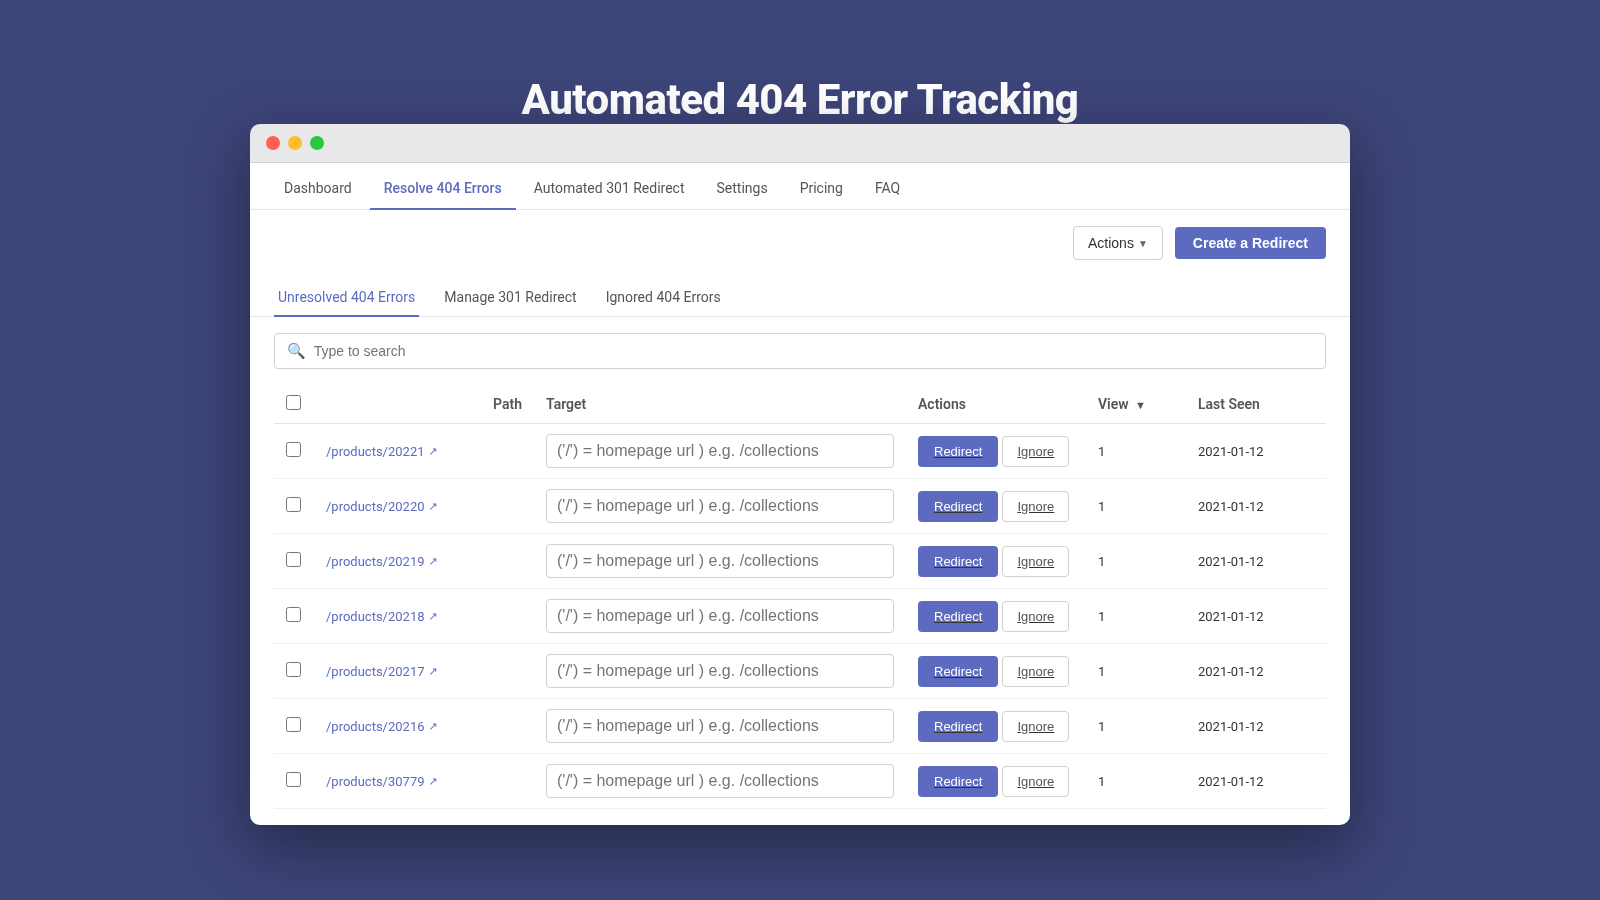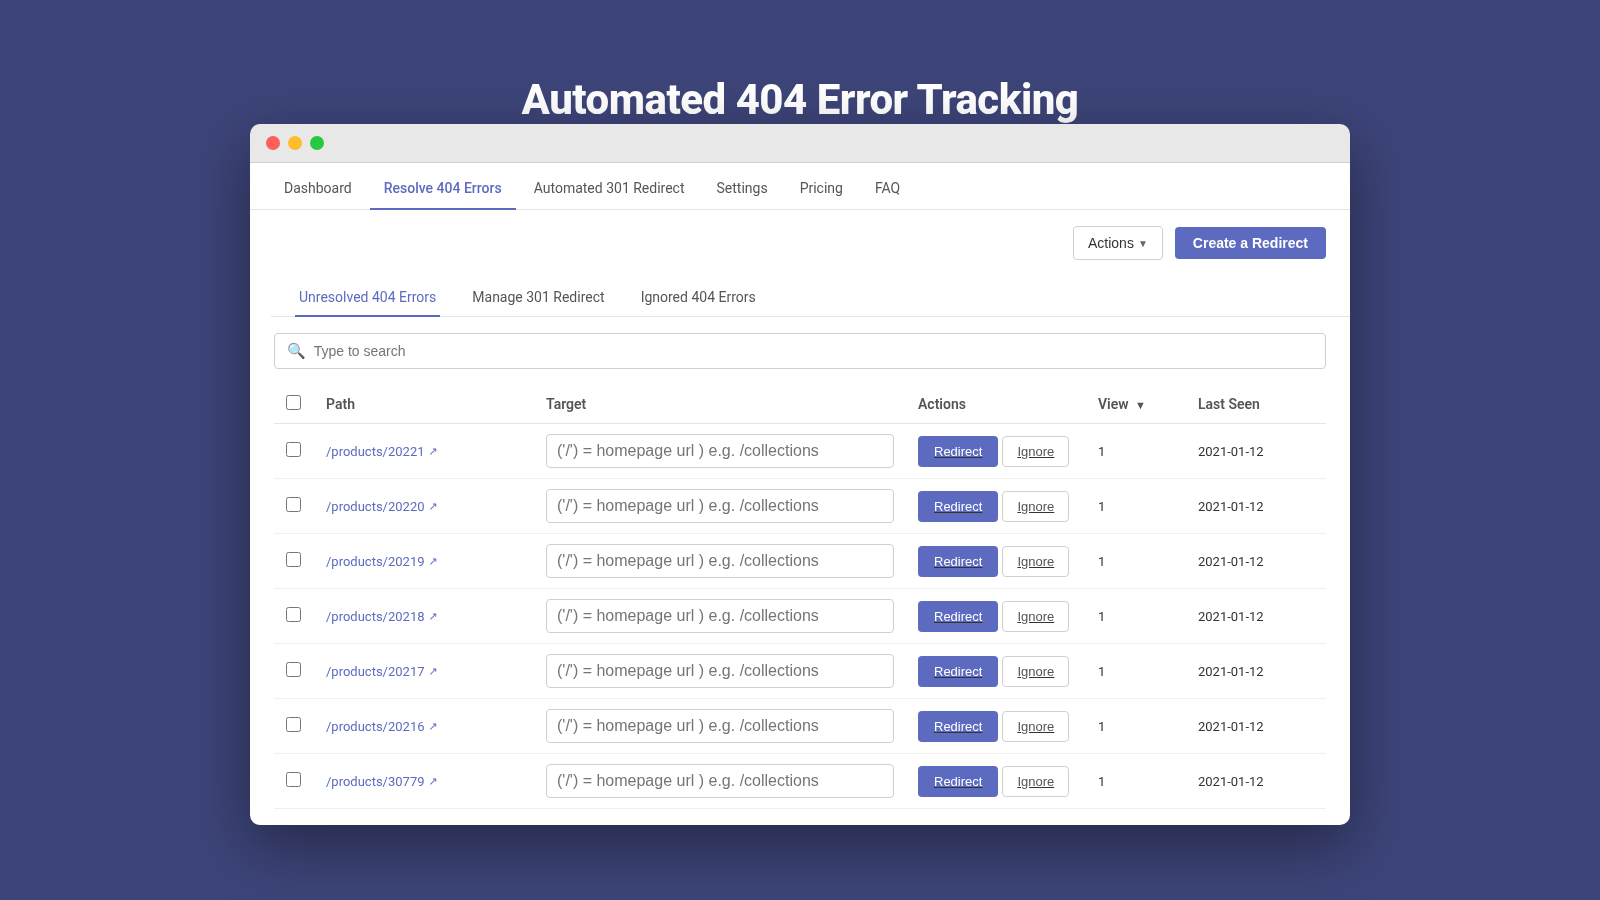--- a/index.html
+++ b/index.html
@@ -100,23 +100,22 @@
       color: #ffffff;
       border: none;
       border-radius: 4px;
       font-size: 14px;
       font-weight: 600;
       cursor: pointer;
     }
     .sub-tabs {
       display: flex;
       padding: 0 24px;
-      gap: 8px;
+      gap: 1px;
       border-bottom: 1px solid #e5e5e5;
-      margin-left: 21px;
     }
     .sub-tab {
       padding: 12px 4px 10px;
       font-size: 14px;
       color: #555;
       cursor: pointer;
       border-bottom: 2px solid transparent;
       position: relative;
       top: 1px;
       margin-right: 20px;
@@ -164,21 +163,21 @@
       border-bottom: 1px solid #e5e5e5;
     }
     td {
       padding: 10px 12px;
       font-size: 13px;
       color: #333;
       border-bottom: 1px solid #f0f0f0;
       vertical-align: middle;
     }
     .th-checkbox { width: 40px; }
-    .th-path { width: 220px; }
+    .th-path { width: 220px; text-align: right; }
     .th-target { }
     .th-actions { width: 180px; }
     .th-view { width: 100px; }
     .th-last-seen { width: 140px; }
     .path-link {
       color: #5c6bc0;
       text-decoration: none;
       display: flex;
       align-items: center;
       gap: 4px;

